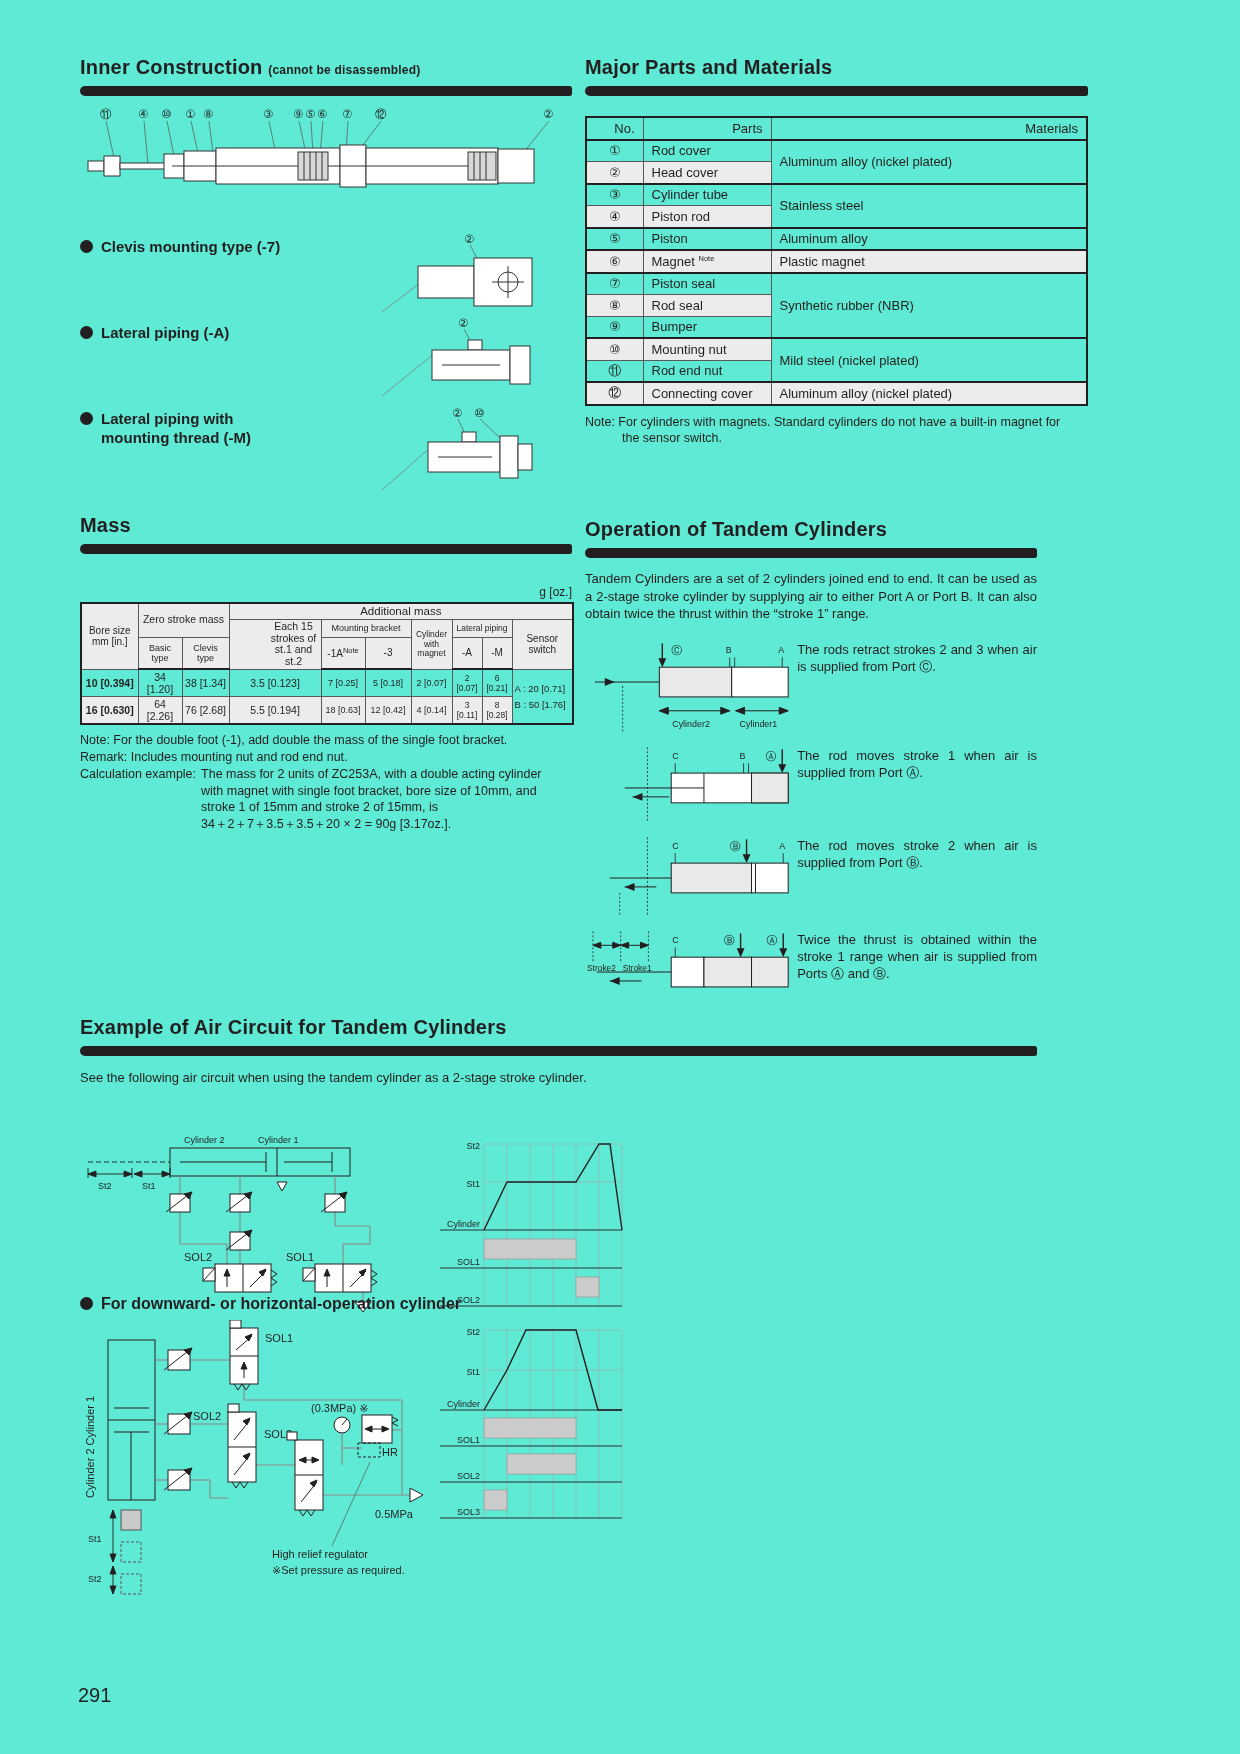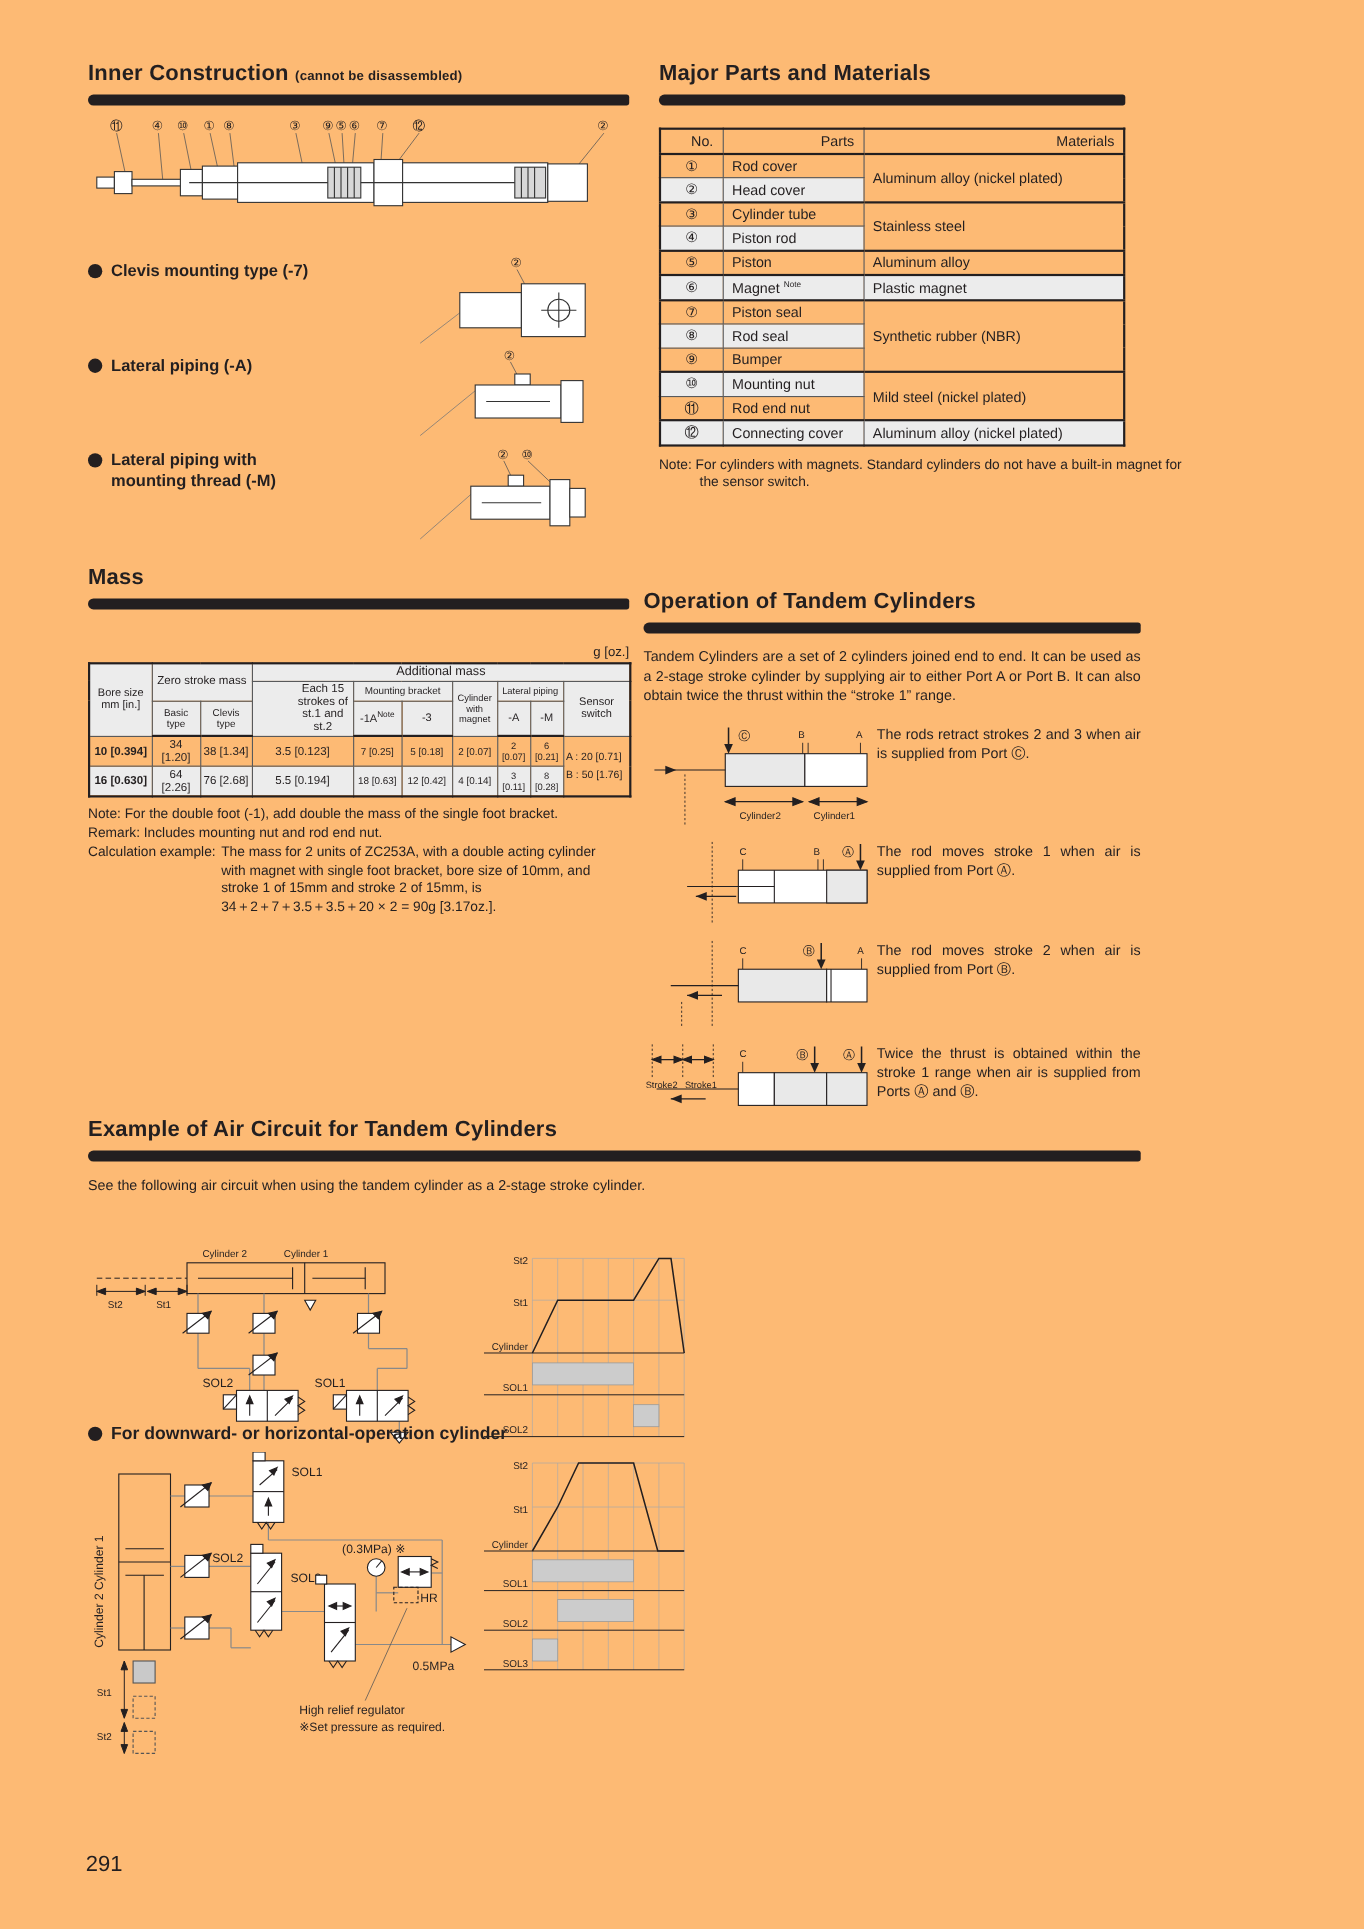--- a/index.html
+++ b/index.html
@@ -1,16 +1,16 @@
 <!DOCTYPE html>
 <html><head>
 <meta charset="utf-8">
 <style>
   html,body{margin:0;padding:0;background:#fff;}
-  .page{position:relative;width:1240px;height:1754px;background:#fdba74;color:#231f20;
+  .page{position:relative;width:1240px;height:1754px;background:#5eead4;color:#231f20;
         font-family:"Liberation Sans","DejaVu Sans",sans-serif;overflow:hidden;}
   .abs{position:absolute;}
   h2.sec{margin:0;font-size:20px;font-weight:700;letter-spacing:.2px;}
   .sub{font-size:12px;font-weight:700;}
   .hbar{height:10px;background:#231f20;border-radius:6px 3px 3px 6px;margin-top:7px;}
   .bullet{display:flex;align-items:flex-start;gap:8px;font-size:15px;font-weight:700;line-height:1.25;}
   .dot{flex:0 0 13px;width:13px;height:13px;border-radius:50%;background:#231f20;margin-top:2px;}
   table{border-collapse:collapse;}
   
   .parts-table{width:100%;margin-top:20px;font-size:13px;border:2px solid #231f20;}
@@ -161,21 +161,21 @@
           <rect x="82" y="26" width="14" height="10"></rect>
           <rect x="48" y="36" width="72" height="30"></rect>
           <rect x="120" y="30" width="18" height="42"></rect>
           <rect x="138" y="38" width="14" height="26"></rect>
           <line x1="58" y1="51" x2="112" y2="51"></line>
         </g>
       </svg>
     </div>
   </section>
 
-  <section class="abs" style="left:599px;top:56px;width:424px;">
+  <section class="abs" style="left:585px;top:56px;width:503px;">
     <h2 class="sec">Major Parts and Materials</h2>
     <div class="hbar"></div>
     <table class="parts-table">
       <colgroup>
           <col style="width:57px;">
           <col style="width:128px;">
           <col>
         </colgroup>
       <thead>
         <tr>
@@ -324,21 +324,21 @@
         <span style="margin-left:5px;">
           <span>The mass for 2 units of ZC253A, with a double acting cylinder</span><br>
           <span>with magnet with single foot bracket, bore size of 10mm, and</span><br>
           <span>stroke 1 of 15mm and stroke 2 of 15mm, is</span><br>
           <span>34＋2＋7＋3.5＋3.5＋20 × 2 = 90g [3.17oz.].</span>
         </span>
       </div>
     </div>
   </section>
 
-  <section class="abs" style="left:585px;top:536px;width:452px;">
+  <section class="abs" style="left:585px;top:518px;width:452px;">
     <h2 class="sec">Operation of Tandem Cylinders</h2>
     <div class="hbar"></div>
     <div class="intro">Tandem Cylinders are a set of 2 cylinders joined end to end. It can be used as a 2-stage stroke cylinder by supplying air to either Port A or Port B. It can also obtain twice the thrust within the “stroke 1” range.</div>
 
     <div class="tdm-row" style="margin-top:18px;">
       <svg width="210" height="92" viewBox="0 0 210 92">
         <line x1="78" y1="2" x2="78" y2="18" stroke="#231f20" stroke-width="1.4"></line>
         <polygon points="74,17 82,17 78,26" fill="#231f20"></polygon>
         <text class="lab" x="87" y="13">Ⓒ</text>
         <text class="lab9" x="142" y="12">B</text>

